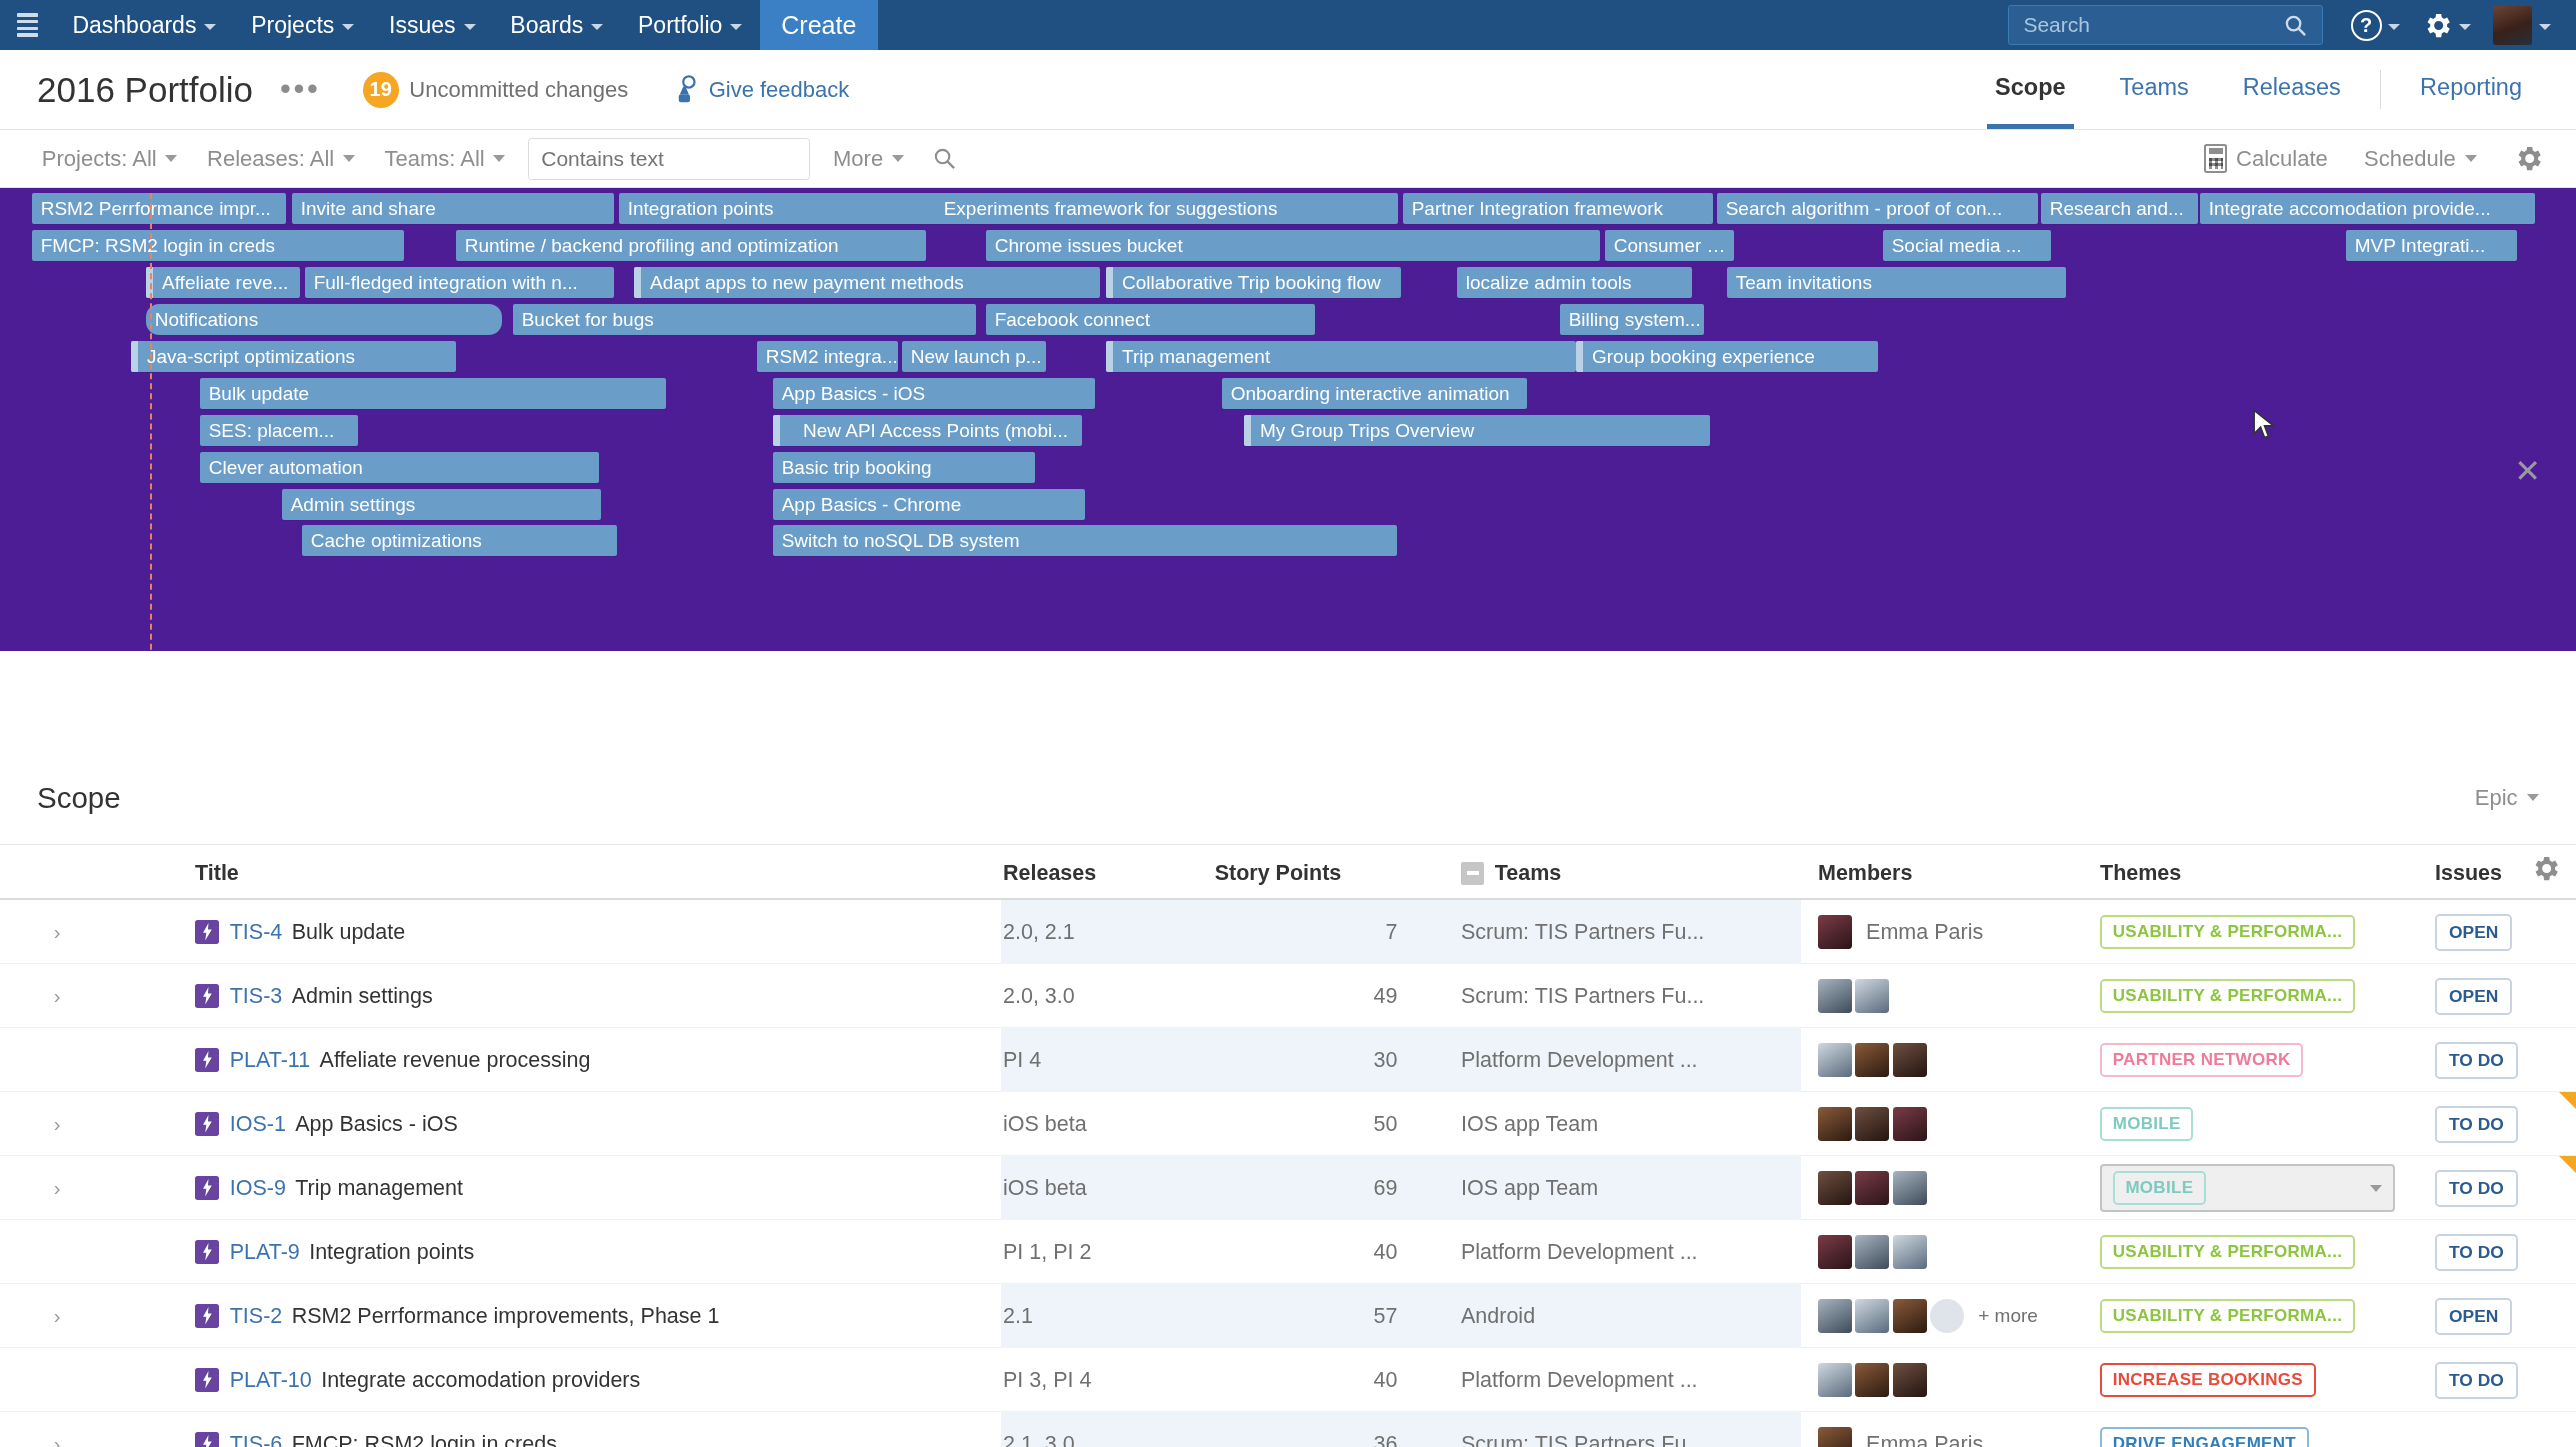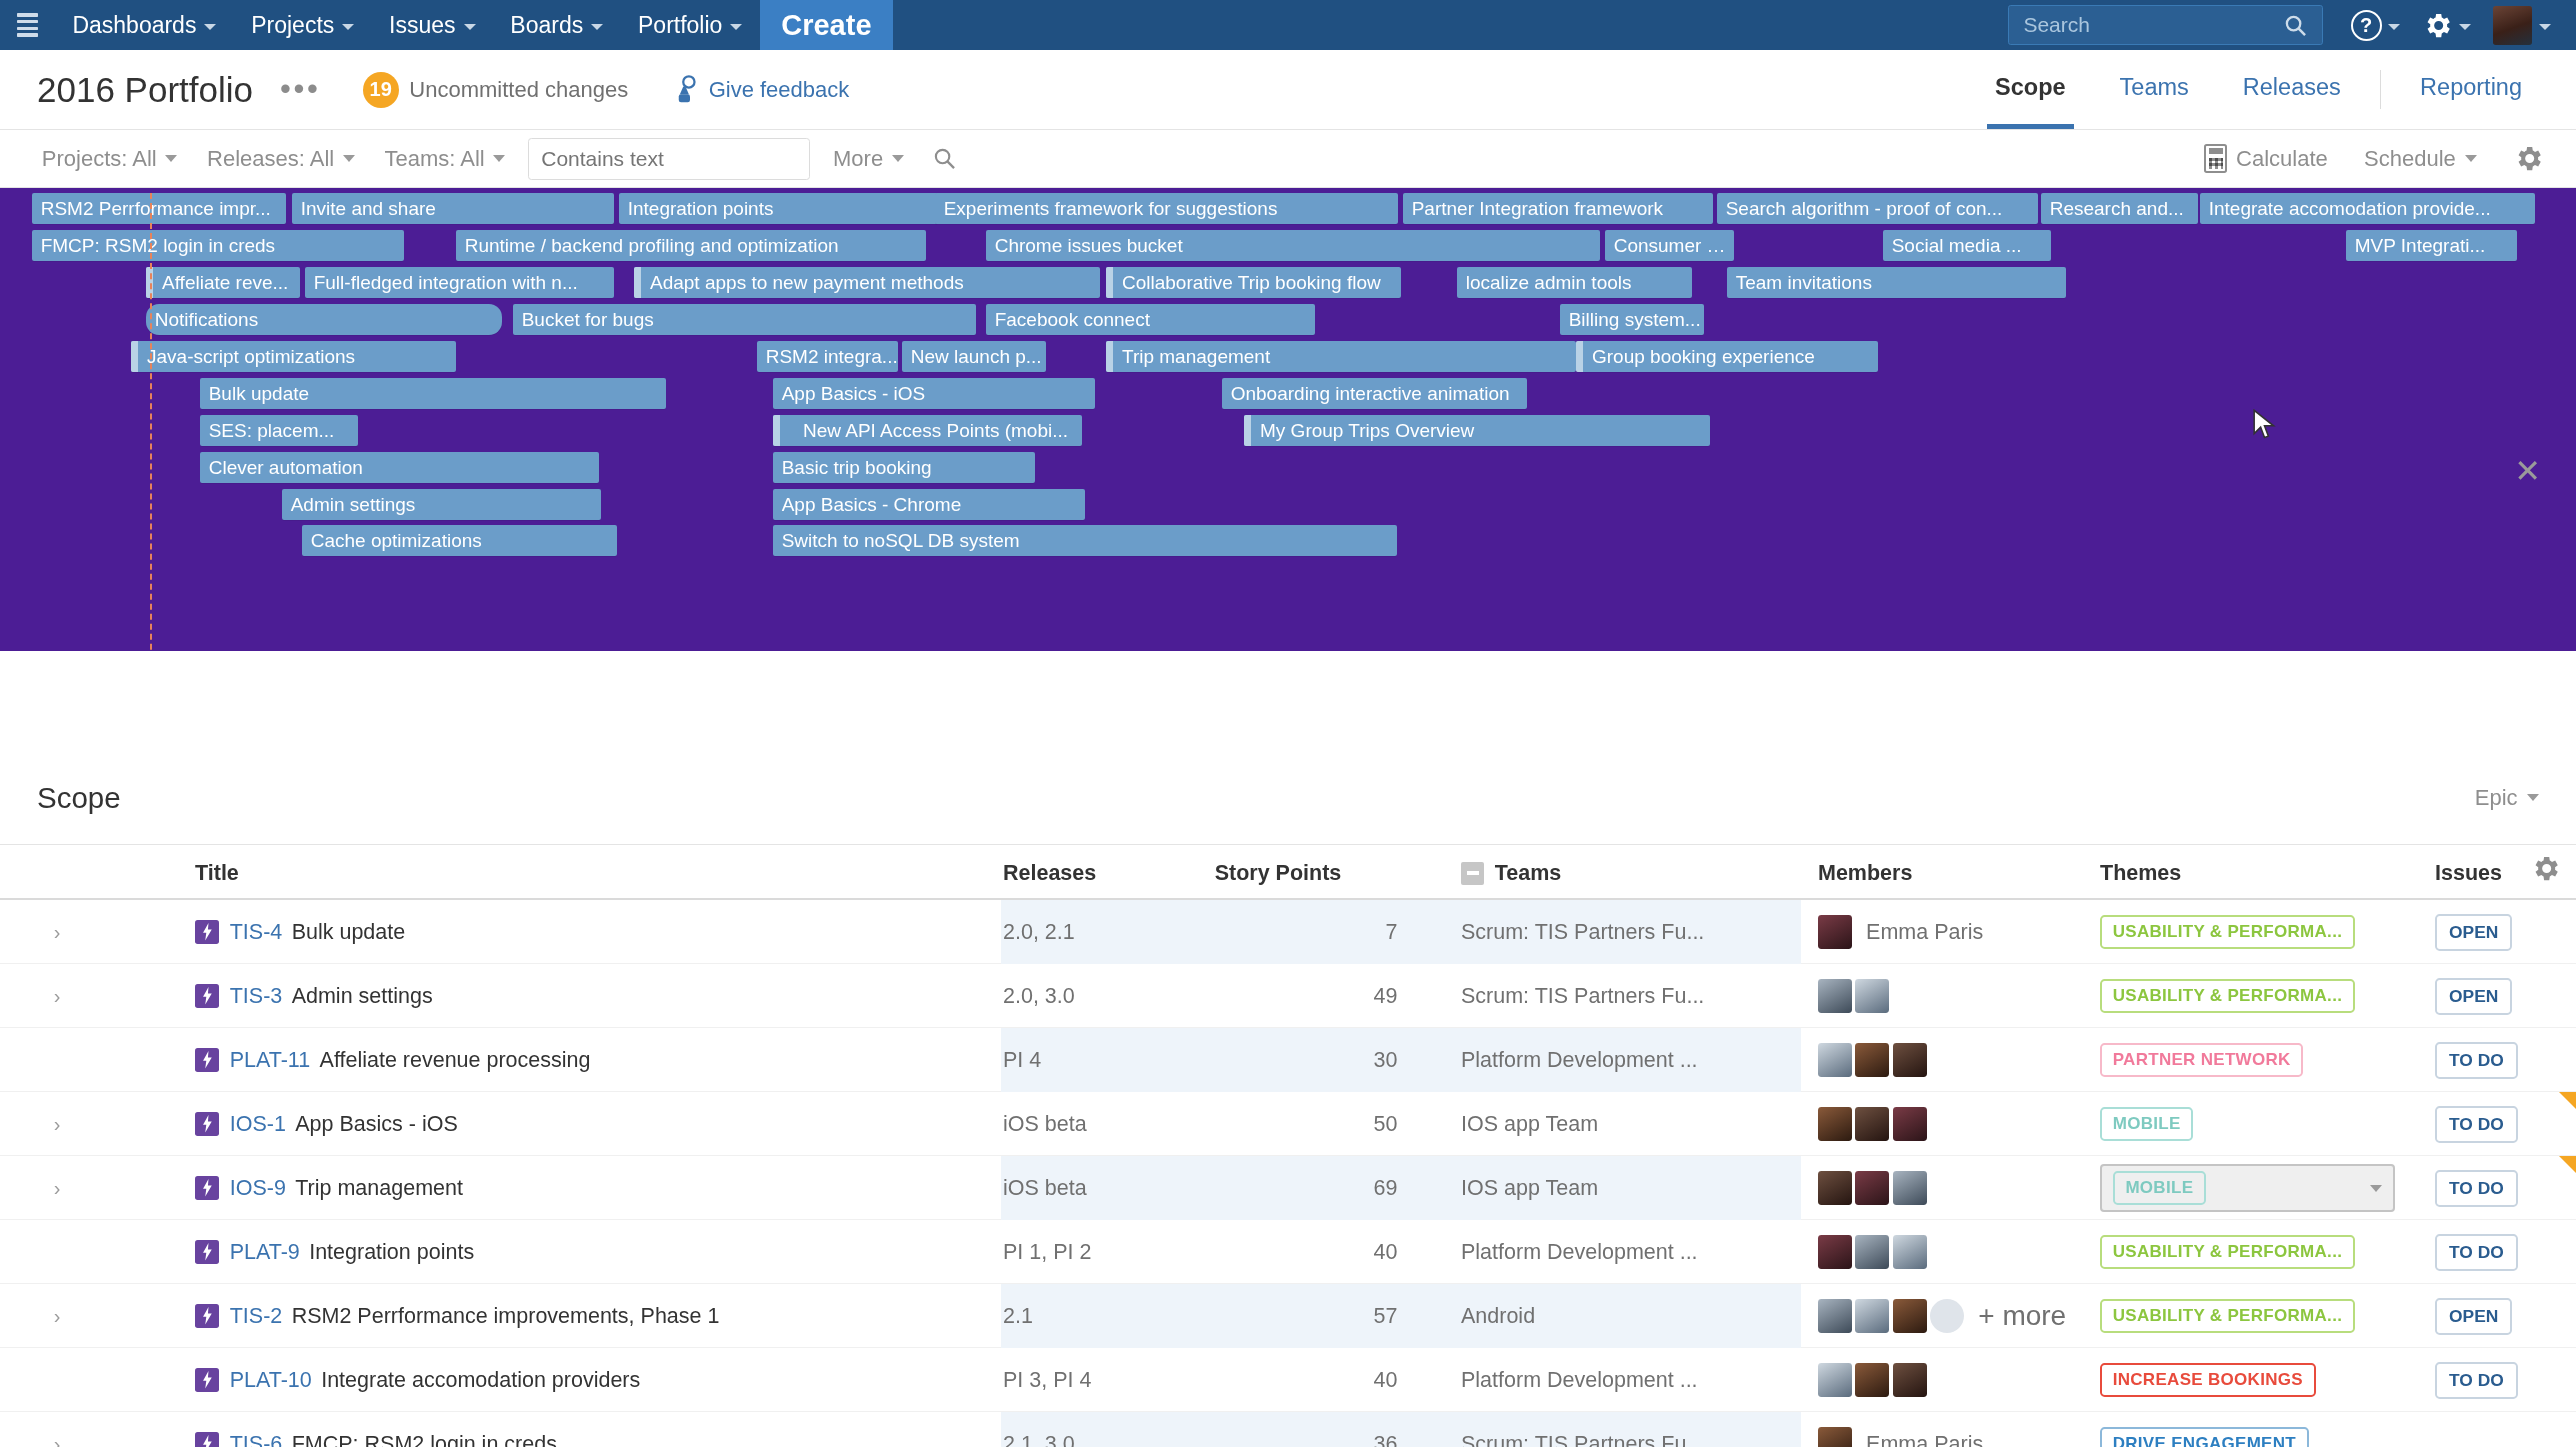--- a/index.html
+++ b/index.html
@@ -20,21 +20,21 @@
   .hamburger span { display:block; height:3.4px; background:#cfdcea; border-radius:0.7px; }
   .nav-item {
     color: #fff; font-size: 23px; padding: 0 17.4px; height: 50px; line-height: 50px;
     cursor: pointer; white-space: nowrap; display:flex; align-items:center; gap:8px;
   }
   .caret-dn {
     width:0;height:0;border-left:6px solid transparent;border-right:6px solid transparent;
     border-top:6.7px solid #c8d7e6; display:inline-block; position:relative; top:2px;
   }
   .create-btn {
-    background: #3b7fc4; color:#fff; font-size:29px; font-weight:bold;
+    background: #3b7fc4; color:#fff; font-size:25px; font-weight:normal;
     padding: 0 21.5px; height: 50px; line-height:50px; cursor:pointer;
   }
   .topnav-right { margin-left:auto; display:flex; align-items:center; padding-right:14.8px; gap:0; }
   .searchbox {
     background:#2b5f93; border:0.7px solid #3a7ab5; width:315px; height:40px;
     display:flex; align-items:center; padding: 0 14.8px; border-radius:2.7px; margin-right:17.4px;
   }
   .searchbox .ph { color:#aac6de; font-size:21px; flex:1; }
   .icon-btn { display:flex; align-items:center; gap:6.7px; padding: 0 10.7px; cursor:pointer; }
   .circ-q {
@@ -133,21 +133,21 @@
   .relcell { color:#707070; }
   .spcell { color:#707070; }
   .teamcell { color:#707070; white-space:nowrap; overflow:hidden; text-overflow:ellipsis; width:100%;}
   .sp-zone { position:absolute; left:1204px; width:258px; top:0; height:64px; background:#eef4fa; }
   .rel-zone { position:absolute; left:1001px; width:203px; top:0; height:64px; background:#eef4fa; }
   .team-zone { position:absolute; left:1459px; width:342px; top:0; height:64px; background:#eef4fa; }
 
   .avs { display:flex; gap:3.4px; align-items:center; }
   .av { width:34px;height:34px;border-radius:3.4px; flex:0 0 auto; }
   .av-name { font-size:21.5px; color:#707070; margin-left:10.7px; }
-  .more-lbl { font-size:28px; color:#707070; margin-left:10.7px; }
+  .more-lbl { font-size:19px; color:#707070; margin-left:10.7px; }
   .av-ghost { width:34px;height:34px;border-radius:50%; background:#dfe4ea; }
 
   .theme {
     border:2px solid; border-radius:4.7px; font-size:17px; font-weight:bold; letter-spacing:0.3px;
     padding: 4.7px 10.7px; white-space:nowrap; overflow:hidden; text-overflow:ellipsis; max-width:309px;
     display:inline-block; cursor:pointer;
   }
   .t-green { color:#8cc63f; border-color:#b8dd7d; }
   .t-pink  { color:#f17a9b; border-color:#f7b9c9; }
   .t-teal  { color:#7ecac0; border-color:#a9ded7; }

